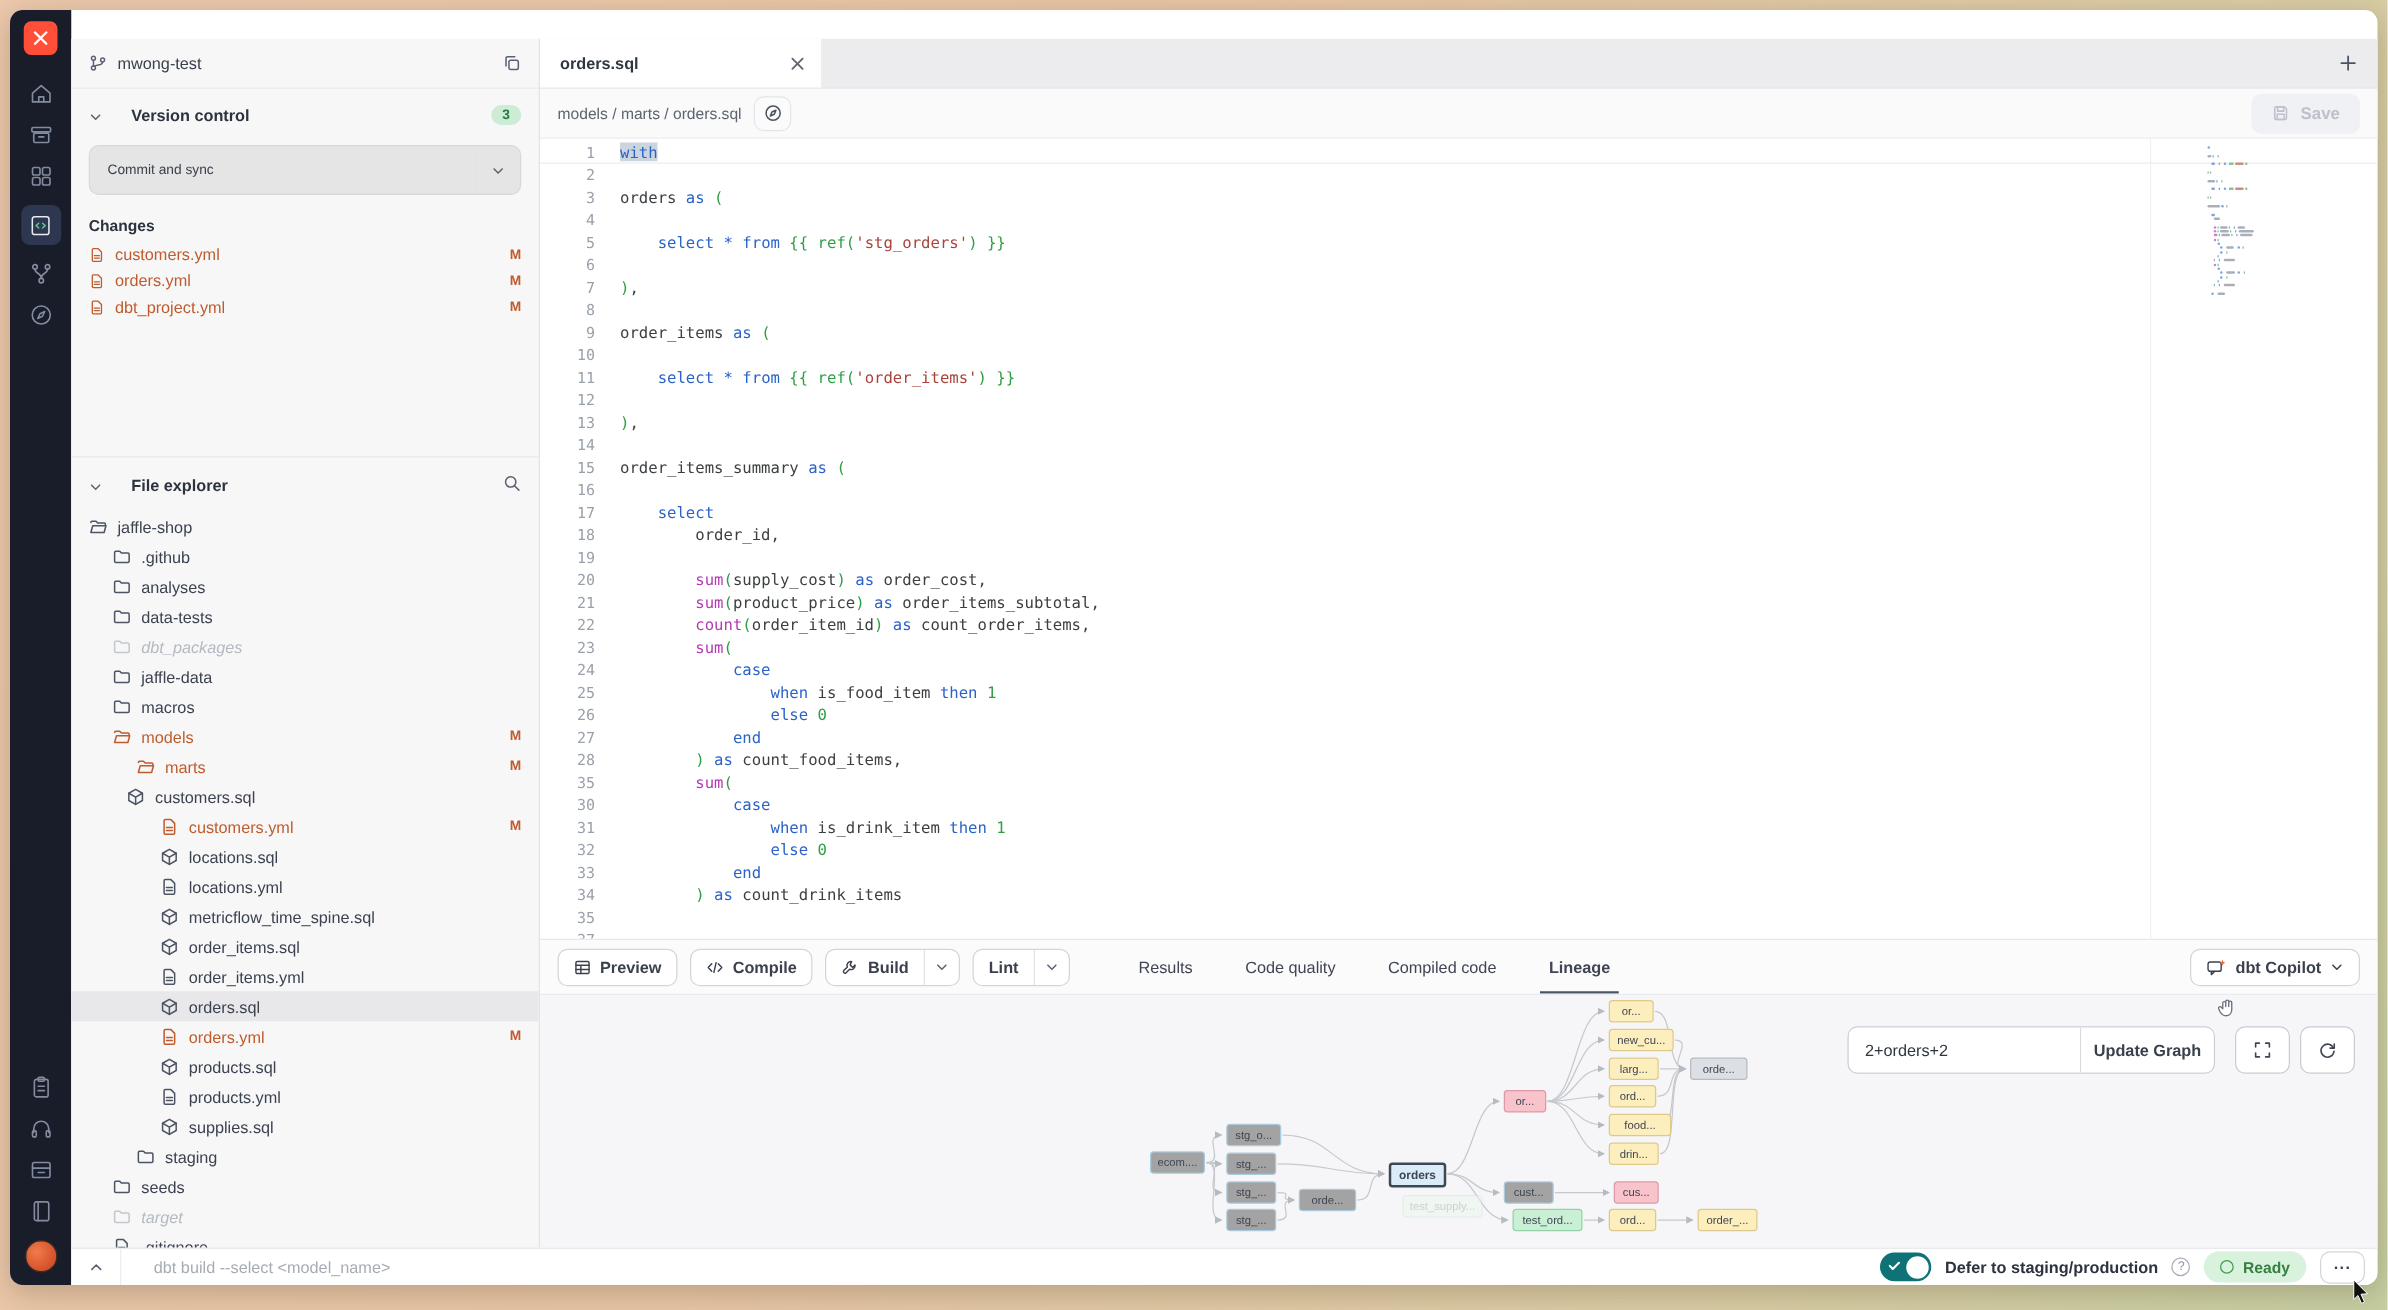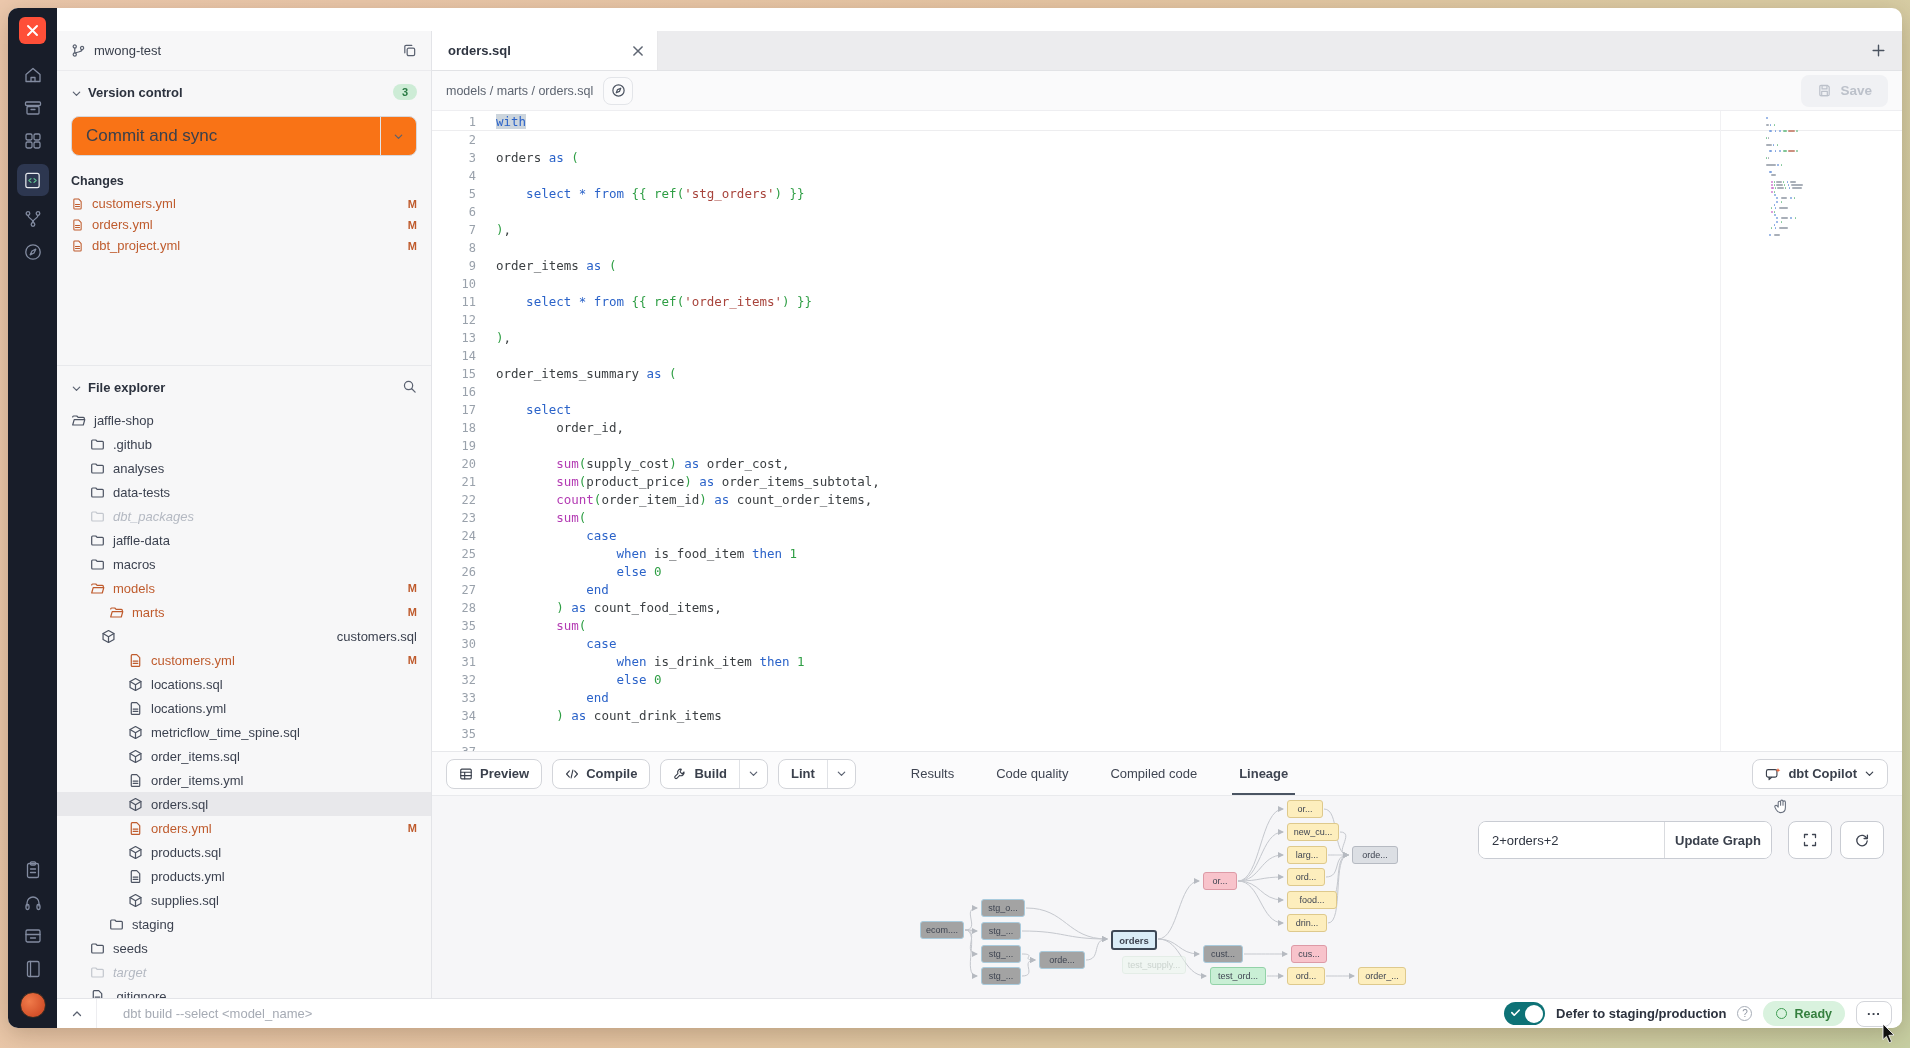--- a/index.html
+++ b/index.html
@@ -25,24 +25,24 @@
   .rail .avatar { width:26px; height:26px; border-radius:50%; background:radial-gradient(circle at 35% 35%, #f07b4a, #d4512a 70%); border:1px solid #3a2c22; }
   
   .body-col { flex:1; display:flex; flex-direction:column; min-width:0; }
   .body-row { flex:1; display:flex; min-height:0;margin-top:23px; }
   
   .sidebar { width:375px; flex:none; background:#f7f7f8; border-right:1px solid #e3e4e8; display:flex; flex-direction:column; min-height:0; }
   .sb-header { height:40px; flex:none; display:flex; align-items:center; gap:8px; padding:0 14px; border-bottom:1px solid #ebebee; color:#3a404c; font-size:13px; }
   .sb-header .grow { flex:1; }
   .ic14 { width:15px; height:15px; color:#5a6170; } .ic14 svg{ width:100%; height:100%; }
   .vc-block { height:294px; flex:none; }
-  .sec-head { display:flex; align-items:center; gap:6px; padding:13px 14px 6px; font-size:13px; font-weight:bold; color:#2c323e; }
+  .sec-head { display:flex; align-items:center; gap:23px; padding:13px 14px 6px; font-size:13px; font-weight:bold; color:#2c323e; }
   .chev { width:11px; height:11px; color:#5a6170; } .chev svg{width:100%;height:100%;}
   .badge { margin-left:auto; background:#cdecd6; color:#287a43; border-radius:10px; font-size:11px; font-weight:bold; padding:2px 9px; }
-  .commit-btn { margin:10px 14px 12px; height:40px; background:#f97316; border:1px solid #d6d8dd; border-radius:8px; display:flex; align-items:stretch; font-size:17px; color:#3a404c; overflow:hidden; }
+  .commit-btn { margin:10px 14px 12px; height:40px; background:#e5e5e5; border:1px solid #d6d8dd; border-radius:8px; display:flex; align-items:stretch; font-size:11px; color:#3a404c; overflow:hidden; }
   .commit-btn .lbl { flex:1; display:flex; align-items:center; padding-left:14px; }
   .commit-btn .seg { width:36px; border-left:1px solid #e2e4e8; display:flex; align-items:center; justify-content:center; color:#5a6170; }
   .changes-label { padding:6px 14px 5px; font-size:12.5px; font-weight:bold; color:#2c323e; }
   .change-row { display:flex; align-items:center; gap:8px; padding:0 14px; height:21px; font-size:13px; color:#bf5b2d; }
   .change-row .ficon { width:13px; height:14px; } .change-row .ficon svg{width:100%;height:100%;}
   .change-row .m { margin-left:auto; font-size:11px; font-weight:bold; }
   .fe-block { flex:1; border-top:1px solid #e8e9ec; min-height:0; overflow:hidden; display:flex; flex-direction:column; }
   .tree { flex:1; overflow:hidden; padding-top:6px; }
   .tree-row { display:flex; align-items:center; height:24px; font-size:13px; color:#3c4250; padding-right:14px; position:relative; }
   .tree-row .ticon { width:15px; height:15px; flex:none; margin-right:8px; color:#4d5463; }
@@ -333,21 +333,21 @@
                 <span class="m">M</span>
               </div>
               <div class="tree-row orange" style="padding-left: 52px;">
                 <span class="ticon"><svg class="ln-ic" viewBox="0 0 16 16">
                     <path d="M1.8 4.2c0-.6.5-1 1-1h3.4l1.4 1.5h5.6c.6 0 1 .4 1 1v.8"></path>
                     <path d="M1.8 12.8 3.4 7h11.3l-1.6 5.8z"></path>
                   </svg></span>
                 <span class="tlabel">marts</span>
                 <span class="m">M</span>
               </div>
-              <div class="tree-row" style="padding-left: 44px; justify-content: space-between;">
+              <div class="tree-row" style="padding-left: 44px;">
                 <span class="ticon"><svg class="ln-ic" viewBox="0 0 16 16">
                     <path d="M8 1.6 13.8 4.9v6.2L8 14.4 2.2 11.1V4.9z"></path>
                     <path d="M2.2 4.9 8 8.2l5.8-3.3M8 8.2v6.2"></path>
                   </svg></span>
                 <span class="tlabel">customers.sql</span>
               </div>
               <div class="tree-row orange" style="padding-left: 71px;">
                 <span class="ticon"><svg class="ln-ic" viewBox="0 0 16 16">
                     <path d="M3.5 2.8c0-.6.4-1 1-1h4.8L12.5 5v8.2c0 .6-.4 1-1 1h-7c-.6 0-1-.4-1-1z"></path>
                     <path d="M5.5 8.6h5M5.5 11h5"></path>

